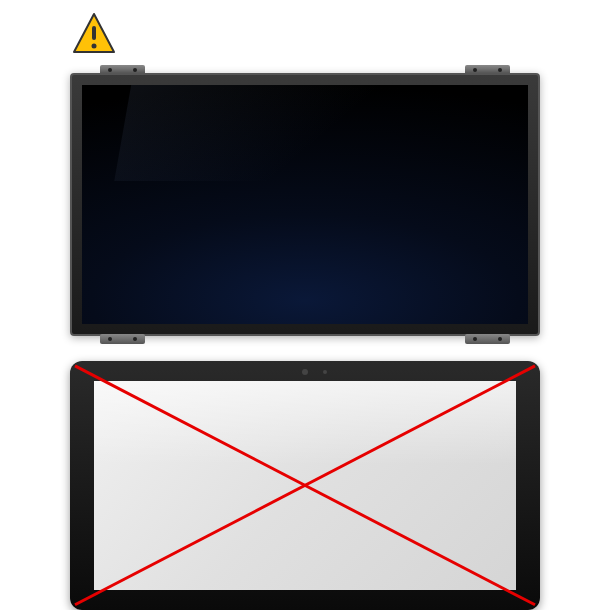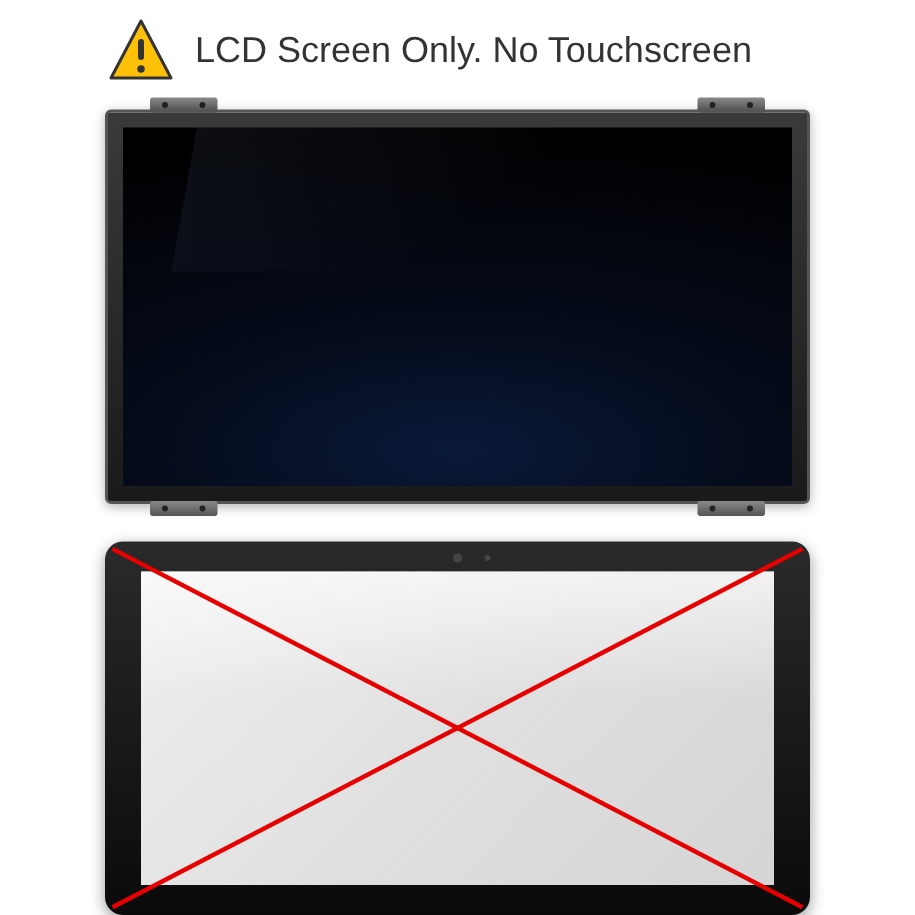--- a/index.html
+++ b/index.html
@@ -142,21 +142,20 @@
 <body>
 
 <div class="header">
   <span class="warning-icon">
     <svg viewBox="0 0 48 48" width="48" height="48">
       <path d="M24 4 L44 42 L4 42 Z" fill="#FFC107" stroke="#333" stroke-width="2" stroke-linejoin="round"></path>
       <rect x="22" y="16" width="4" height="14" rx="2" fill="#333"></rect>
       <circle cx="24" cy="36" r="2.5" fill="#333"></circle>
     </svg>
   </span>
-  <span class="header-text">LCD Screen Only. No Touchscreen</span>
 </div>
 
 <div class="lcd-panel">
   <div class="mounting-tab tab-tl">
       <span class="tab-hole hole-l"></span>
       <span class="tab-hole hole-r"></span>
     </div>
   <div class="mounting-tab tab-tr">
       <span class="tab-hole hole-l"></span>
       <span class="tab-hole hole-r"></span>

